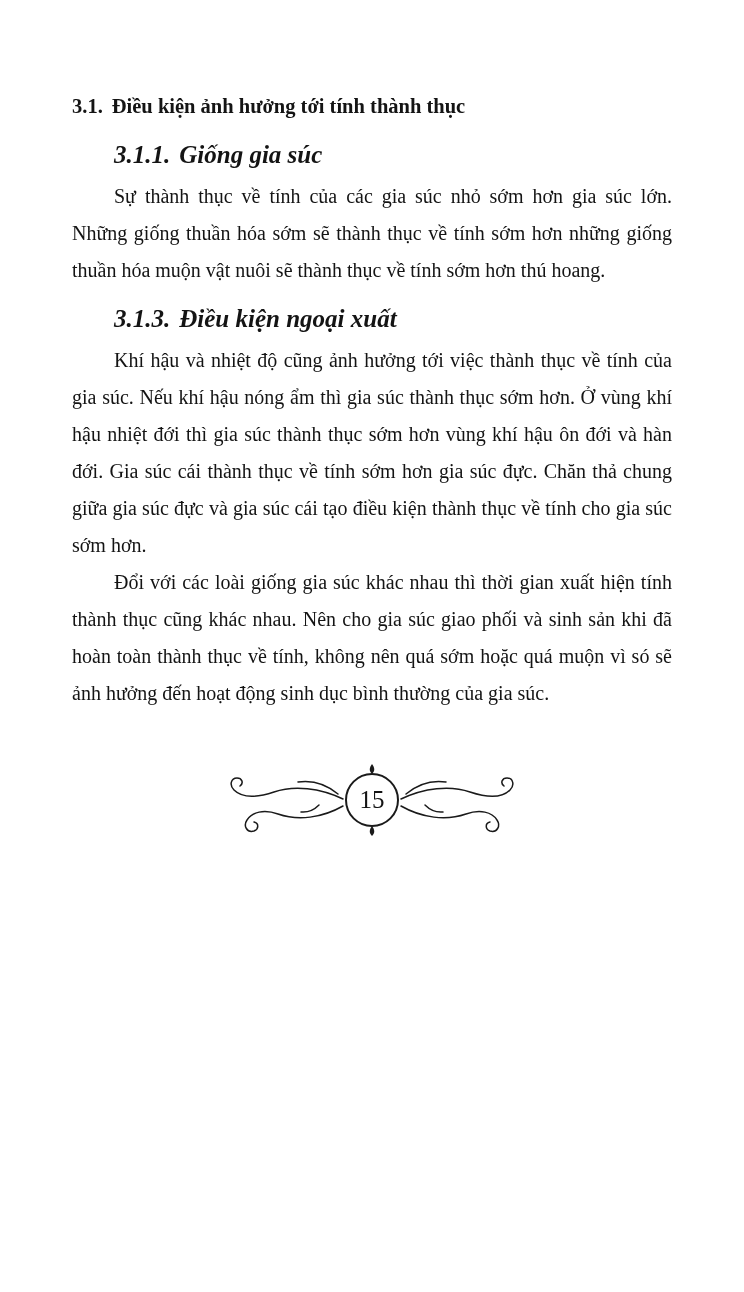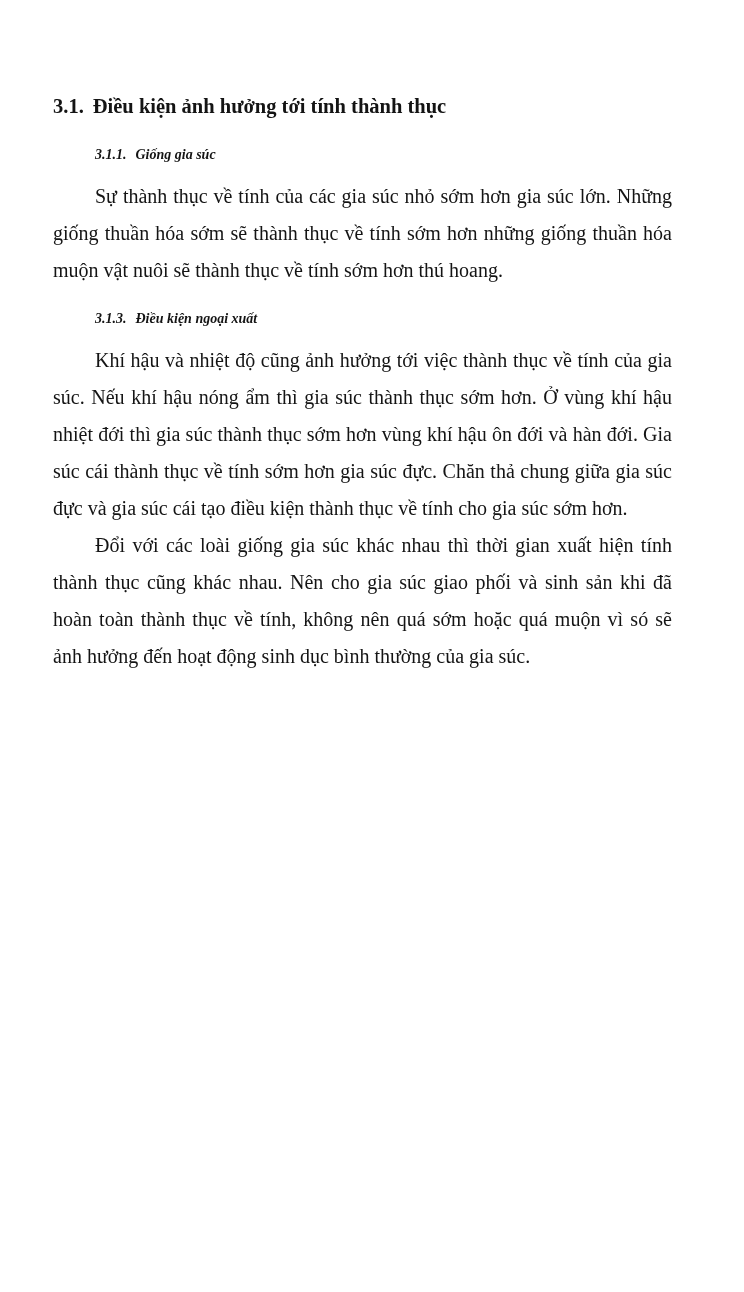--- a/index.html
+++ b/index.html
@@ -7,38 +7,38 @@
   html, body { margin: 0; padding: 0; }
   body {
     width: 744px;
     height: 1292px;
     background: #ffffff;
     font-family: "Liberation Serif", serif;
     color: #141414;
     overflow: hidden;
   }
   .page {
-    padding: 88px 72px 0 53px;
+    padding: 88px 72px 0 72px;
   }
   .para {
     font-size: 20px;
     line-height: 37px;
     text-align: justify;
     text-indent: 42px;
     margin: 0;
   }
   h2.h-main {
     font-size: 20.5px;
     line-height: 37px;
     font-weight: bold;
     font-style: normal;
     margin: 0 0 5px 0;
   }
   h3.h-sub {
-    font-size: 14px;
+    font-size: 25px;
     line-height: 37px;
     font-weight: bold;
     font-style: italic;
     margin: 11px 0 5px 0;
     text-indent: 42px;
   }
   .h-num { margin-right: 9px; }
   .footer {
     margin-top: 46px;
     display: flex;
@@ -75,14 +75,29 @@
     <h3 class="h-sub">
       <span class="h-num">3.1.3.</span><span>Điều kiện ngoại xuất</span>
     </h3>
     <p class="para">Khí hậu và nhiệt độ cũng ảnh hưởng tới việc thành thục về tính của gia súc. Nếu khí hậu nóng ẩm thì gia súc thành thục sớm hơn. Ở vùng khí hậu nhiệt đới thì gia súc thành thục sớm hơn vùng khí hậu ôn đới và hàn đới. Gia súc cái thành thục về tính sớm hơn gia súc đực. Chăn thả chung giữa gia súc đực và gia súc cái tạo điều kiện thành thục về tính cho gia súc sớm hơn.</p>
   </section>
 
   <section>
     <p class="para">Đổi với các loài giống gia súc khác nhau thì thời gian xuất hiện tính thành thục cũng khác nhau. Nên cho gia súc giao phối và sinh sản khi đã hoàn toàn thành thục về tính, không nên quá sớm hoặc quá muộn vì só sẽ ảnh hưởng đến hoạt động sinh dục bình thường của gia súc.</p>
   </section>
 
+  <footer class="footer">
+    <svg width="300" height="84" viewBox="0 0 300 84" aria-hidden="true">
+      <g id="flourish-left" fill="none" stroke="#1a1a1a" stroke-width="1.5" stroke-linecap="round">
+        <path d="M121,41 C98,30 72,27 52,34 C34,40 20,40 12,32 C7,27 9,20 15,20 C20,20 22,25 18,28"></path>
+        <path d="M121,48 C100,60 76,63 56,56 C42,51 30,54 25,62 C21,68 25,75 32,73 C37,71 37,65 32,64"></path>
+        <path d="M116,36 C104,26 90,22 76,24"></path>
+        <path d="M97,47 q-8,8 -18,7"></path>
+      </g>
+      <use href="#flourish-left" transform="translate(300,0) scale(-1,1)"></use>
+      <path d="M150,6 C153,10 153,13 150,16 C147,13 147,10 150,6 Z" fill="#1a1a1a"></path>
+      <path d="M150,68 C153,72 153,75 150,78 C147,75 147,72 150,68 Z" fill="#1a1a1a"></path>
+      <circle cx="150" cy="42" r="26" fill="#ffffff" stroke="#1a1a1a" stroke-width="2"></circle>
+      <text x="150" y="50" text-anchor="middle" class="pagenum">15</text>
+    </svg>
+  </footer>
 
 </main>
 
 </body></html>

